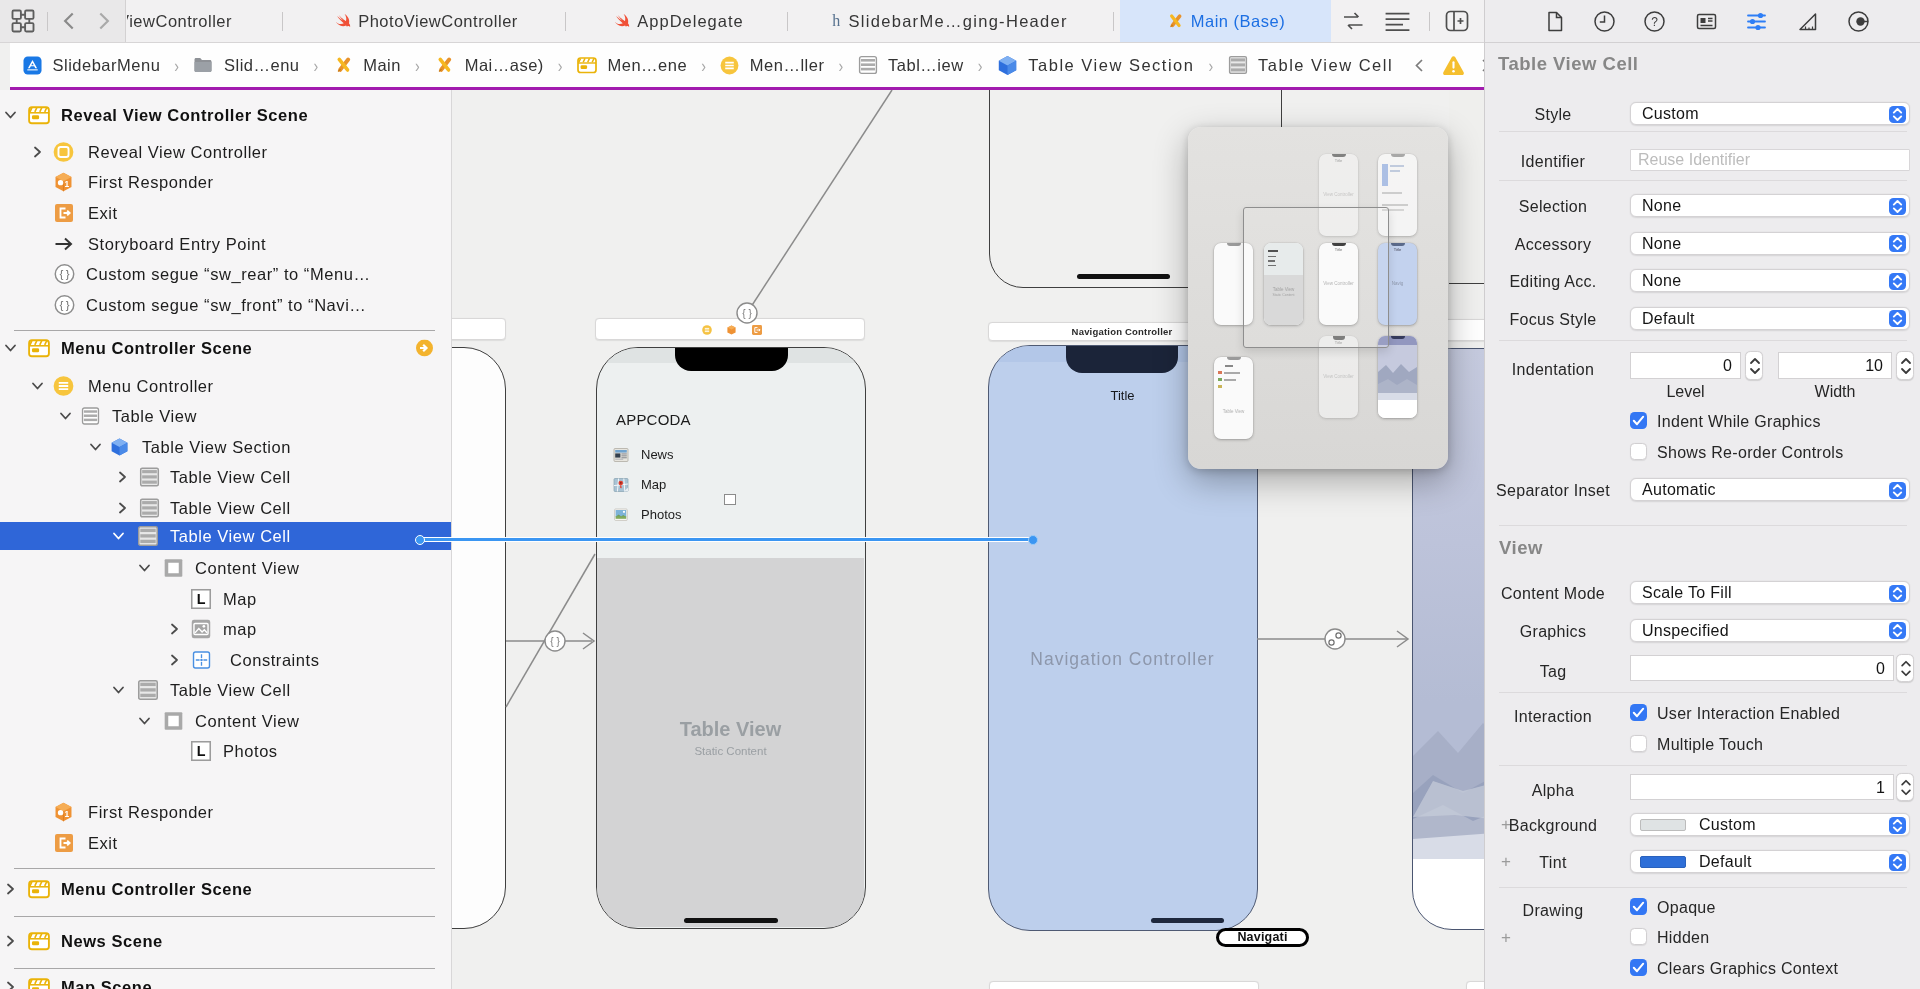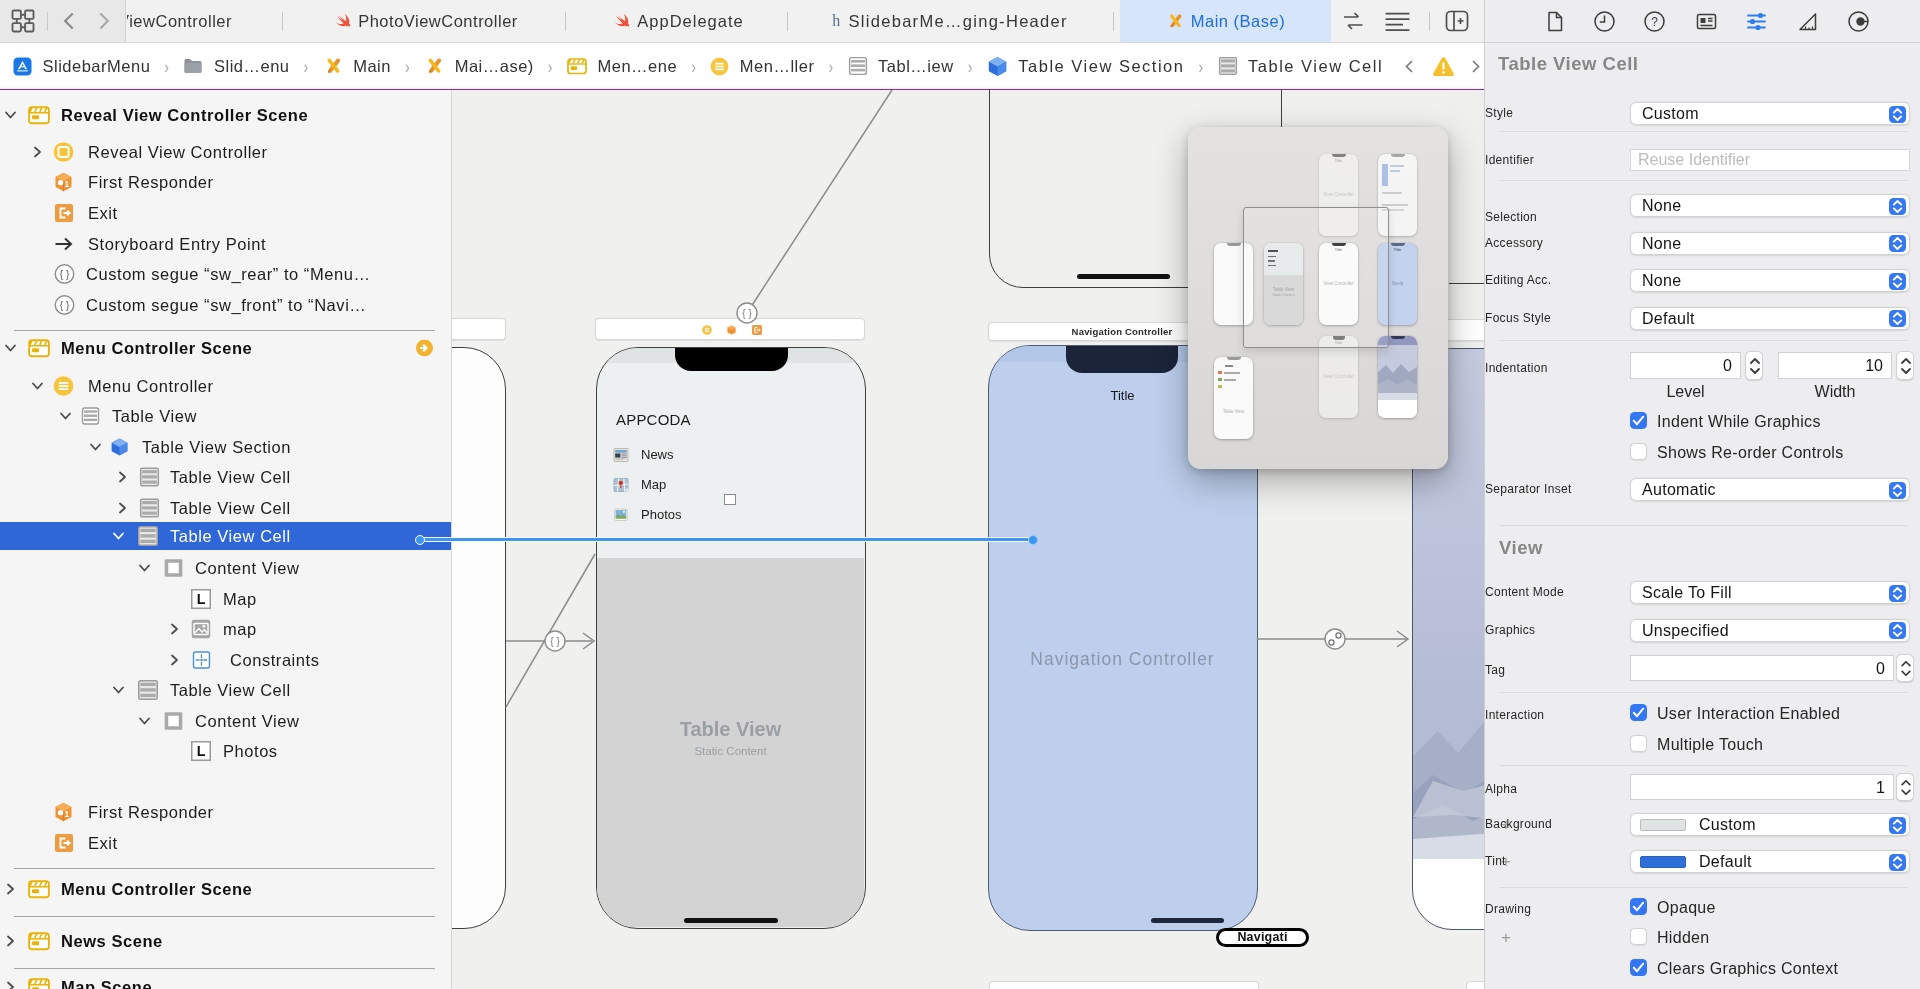--- a/index.html
+++ b/index.html
@@ -6,21 +6,21 @@
 body{position:relative;background:#f0f0ef;font-size:13px;color:#262626}
 .abs{position:absolute}
 
 #tabbar{position:absolute;left:0;top:0;width:1484px;height:43px;background:#f2f1f2;border-bottom:1px solid #d7d5d6}
 #tabnav{position:absolute;left:0;top:0;width:126px;height:42px;background:#e9e8e9;border-right:1px solid #d3d1d2}
 .tbico{position:absolute;top:0;height:42px;display:flex;align-items:center;justify-content:center;color:#747474}
 .tabdiv{position:absolute;top:12px;width:1px;height:19px;background:#c9c7c8}
 .tab{position:absolute;top:0;height:42px;display:flex;align-items:center;justify-content:center;gap:7px;font-size:16.5px;letter-spacing:.5px;color:#363636;white-space:nowrap;overflow:hidden}
 .tabsel{background:#d7e5fa;color:#1c6fe3}
 
-#jumpbar{position:absolute;left:0;top:43px;width:1484px;height:47px;background:#fefefe;border-bottom:1px solid #a21caf;display:flex;align-items:center;white-space:nowrap;overflow:hidden}
+#jumpbar{position:absolute;left:10px;top:43px;width:1484px;height:47px;background:#fefefe;border-bottom:3px solid #a21caf;display:flex;align-items:center;white-space:nowrap;overflow:hidden}
 #jumpbar .t{font-size:16.5px;letter-spacing:.5px;color:#333;margin:0 5px}
 #jumpbar .sep{color:#a9a9a9;font-size:14px;margin:0 9px;transform:scaleY(1.35);display:inline-block}
 #jumpbar .ic{flex:0 0 auto;margin:0 5.5px}
 
 #sidebar{position:absolute;left:0;top:90px;width:452px;height:899px;background:#f6f5f6;border-right:1px solid #d8d7d8;overflow:hidden}
 .srow{position:absolute;left:0;width:452px;height:30px}
 .srow>*{position:absolute;top:50%;transform:translateY(-50%)}
 .srow .chev{width:13px;height:13px;color:#4c4c4c}
 .srow .stx{font-size:16.5px;letter-spacing:.55px;color:#1d1d1d;white-space:nowrap}
 .srow .bold{font-weight:bold;color:#111}
@@ -28,21 +28,21 @@
 .selrow{position:absolute;left:0;top:523px;width:451px;height:28px;background:#2f66d8}
 
 #canvas{position:absolute;left:452px;top:90px;width:1032px;height:899px;background:#f0f0ef;overflow:hidden}
 .phonebar{position:absolute;height:22px;background:#fff;border:1px solid #d9d8d8;border-radius:4px;box-shadow:0 0.5px 1px rgba(0,0,0,.08)}
 .phone{position:absolute;border:1.5px solid #3f3f3f;border-radius:42px}
 
 #inspector{position:absolute;left:1484px;top:0;width:436px;height:989px;background:#edecee;border-left:1px solid #cfcdcf}
 #insptool{position:absolute;left:0;top:0;width:436px;height:43px;border-bottom:1px solid #d2d0d2}
 .itico{position:absolute;top:10px;width:23px;height:23px;color:#3d3d3d}
 .ihead{position:absolute;font-size:18.5px;font-weight:bold;color:#878787;letter-spacing:.5px}
-.ilab{position:absolute;width:136px;text-align:left;font-size:12px;letter-spacing:.3px;color:#262626;right:300px}
+.ilab{position:absolute;width:136px;text-align:center;font-size:16px;letter-spacing:.3px;color:#262626;right:300px}
 .irow{position:absolute;left:0;width:436px}
 .drop{position:absolute;left:145px;width:280px;height:23px;background:#fff;border:1px solid #d4d2d4;border-radius:6px;box-shadow:0 .5px 1.5px rgba(0,0,0,.1);font-size:16px;letter-spacing:.3px;color:#141414;line-height:21px;padding-left:11px}
 .stepblue{position:absolute;right:3px;top:2.5px;width:17px;height:17px;border-radius:4.5px;background:#3579f6}
 .tfield{position:absolute;left:145px;width:280px;height:22px;background:#fff;border:1px solid #d8d6d8;border-radius:1px;font-size:16px;line-height:20px;padding-left:7px;color:#bcbcbc}
 .nfield{position:absolute;background:#fff;border:1px solid #d3d1d3;height:27px;font-size:16px;color:#141414;text-align:right;line-height:25px;padding-right:8px}
 .nstep{position:absolute;width:18px;height:29px;background:#fff;border:1px solid #d3d1d3;border-radius:5.5px;box-shadow:0 .5px 1px rgba(0,0,0,.12)}
 .cbox{position:absolute;left:145px;width:17px;height:17px;border-radius:4.5px}
 .cbon{background:#3377f4}
 .cboff{background:#fff;border:1px solid #d1cfd1;box-shadow:0 .5px 1px rgba(0,0,0,.08)}
 .clab{position:absolute;left:172px;font-size:16px;letter-spacing:.3px;color:#262626;white-space:nowrap}
@@ -714,21 +714,21 @@
             <use href="#i-stepper"></use>
           </svg></div></div>
     </div>
  <div class="isep" style="top:131px"></div>
  <div class="irow" style="top:149px">
       <div class="ilab" style="top:4px">Identifier</div>
       <div class="tfield">Reuse Identifier</div>
     </div>
  <div class="isep" style="top:180px"></div>
  <div class="irow" style="top:194px">
-      <div class="ilab" style="top:16px">Selection</div>
+      <div class="ilab" style="top:4px">Selection</div>
       <div class="drop">None<div class="stepblue"><svg width="17" height="17">
             <use href="#i-stepper"></use>
           </svg></div></div>
     </div>
  <div class="irow" style="top:231.5px">
       <div class="ilab" style="top:4px">Accessory</div>
       <div class="drop">None<div class="stepblue"><svg width="17" height="17">
             <use href="#i-stepper"></use>
           </svg></div></div>
     </div>

